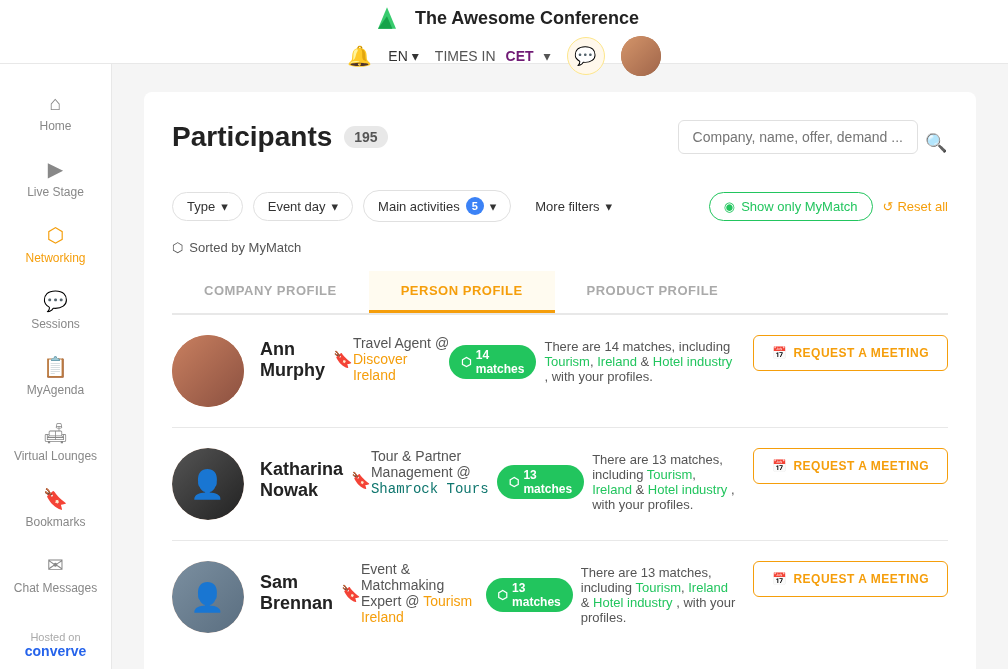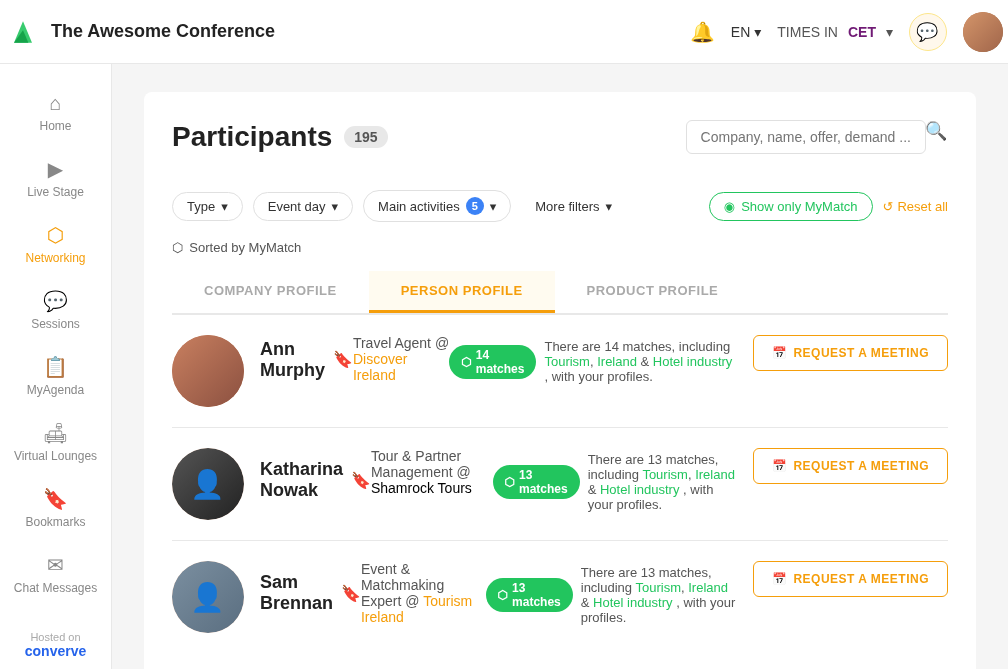--- a/index.html
+++ b/index.html
@@ -1,22 +1,22 @@
 <!DOCTYPE html>
 <html><head>
   <meta charset="utf-8">
   <style>
     * { box-sizing: border-box; margin: 0; padding: 0; }
     body { font-family: -apple-system, BlinkMacSystemFont, 'Segoe UI', sans-serif; background: #f5f5f5; color: #333; }
 
     
     .header {
       display: flex; align-items: center; justify-content: space-between;
-      background: #fff; padding: 0 5px; height: 64px;
-      border-bottom: 1px solid #e8e8e8; position: fixed; top: 0; width: 100%; z-index: 100;
+      background: #fff; padding: 0 16px; height: 64px;
+      border-bottom: 1px solid #e8e8e8; position: fixed; top: 0; width: 100%; z-index: 100; flex-direction: column;
     }
     .header-left { display: flex; align-items: center; gap: 10px; }
     .logo-icon { width: 36px; height: 36px; }
     .header-title { font-size: 18px; font-weight: 600; color: #222; }
     .header-right { display: flex; align-items: center; gap: 16px; }
     .header-bell { font-size: 20px; color: #555; cursor: pointer; }
     .header-lang { display: flex; align-items: center; gap: 4px; font-size: 14px; color: #333; cursor: pointer; }
     .header-times { display: flex; align-items: center; gap: 10px; font-size: 14px; color: #555; }
     .header-times-cet { color: #701a75; font-weight: 600; }
     .header-chat-icon {
@@ -57,21 +57,21 @@
     .content-card { background: #fff; border-radius: 8px; padding: 28px; }
 
     
     .page-header { display: flex; align-items: center; justify-content: space-between; margin-bottom: 36px; }
     .page-title-wrap { display: flex; align-items: center; gap: 12px; }
     .page-title { font-size: 28px; font-weight: 700; color: #222; }
     .count-badge {
       background: #e8e8e8; color: #555; font-size: 14px; font-weight: 600;
       padding: 3px 10px; border-radius: 12px;
     }
-    .search-wrap { display: flex; align-items: flex-start; }
+    .search-wrap { display: flex; align-items: flex-end; gap: 8px; }
     .search-input {
       border: 1px solid #e0e0e0; border-radius: 6px; padding: 8px 14px;
       font-size: 14px; color: #aaa; width: 240px; outline: none;
     }
     .search-icon { font-size: 18px; color: #aaa; cursor: pointer; }
 
     
     .filters { display: flex; align-items: center; gap: 10px; margin-bottom: 18px; flex-wrap: wrap; }
     .filter-btn {
       display: flex; align-items: center; gap: 6px;
@@ -318,21 +318,21 @@
             </div>
           </div>
           <div class="participant-info">
             <div class="participant-name">
               <span>Katharina Nowak</span>
               <span class="bookmark-icon">🔖</span>
             </div>
             <div class="participant-role">
               <span>Tour &amp; Partner Management</span>
               <span> @ </span>
-              <a href="#" style="color:#000000;">Shamrock Tours</a>
+              <a href="#" style="color:#0f766e;font-family:Liberation Mono, monospace;">Shamrock Tours</a>
             </div>
             <div class="matches-wrap">
               <span class="matches-badge">
                 <span>⬡</span>
                 <span>13 matches</span>
               </span>
               <span class="matches-text">
                 <span>There are 13 matches, including</span>
                 <a href="#" style="color:#22c55e;"> Tourism</a>,
                 <a href="#" style="color:#22c55e;"> Ireland</a>

